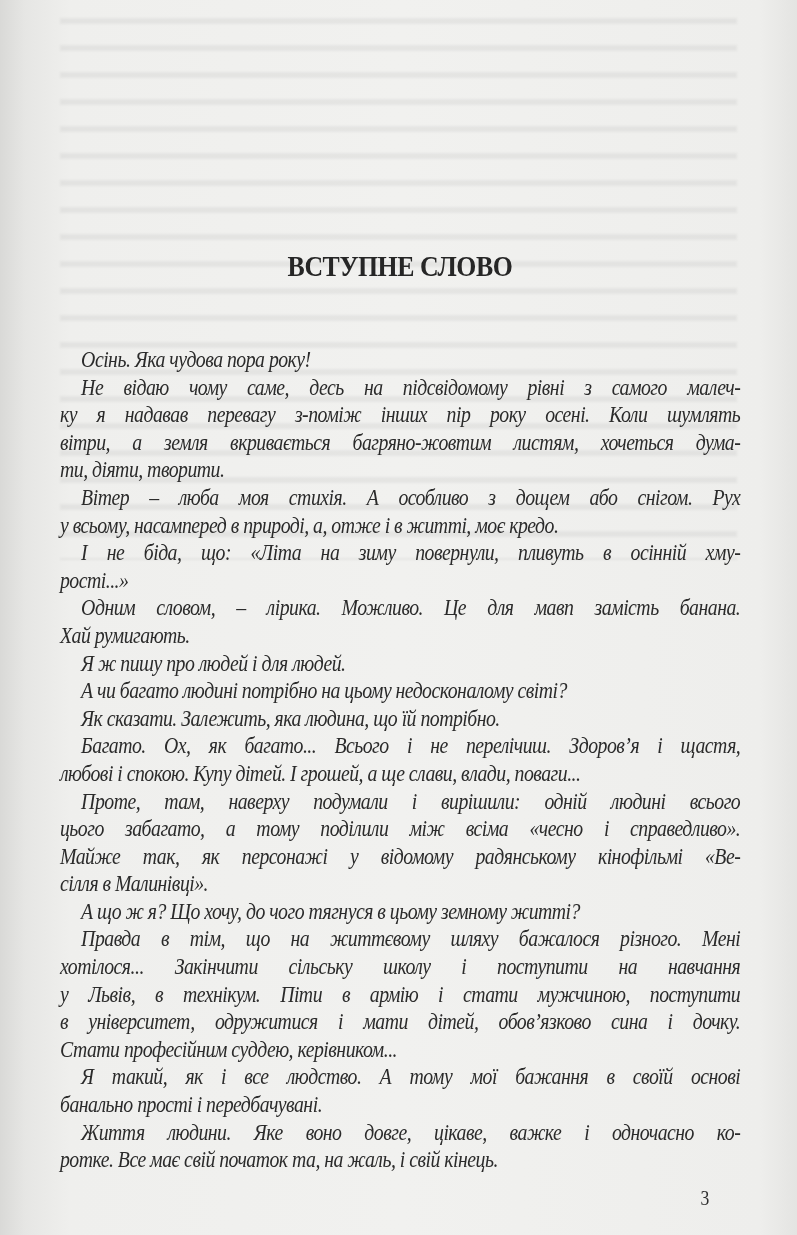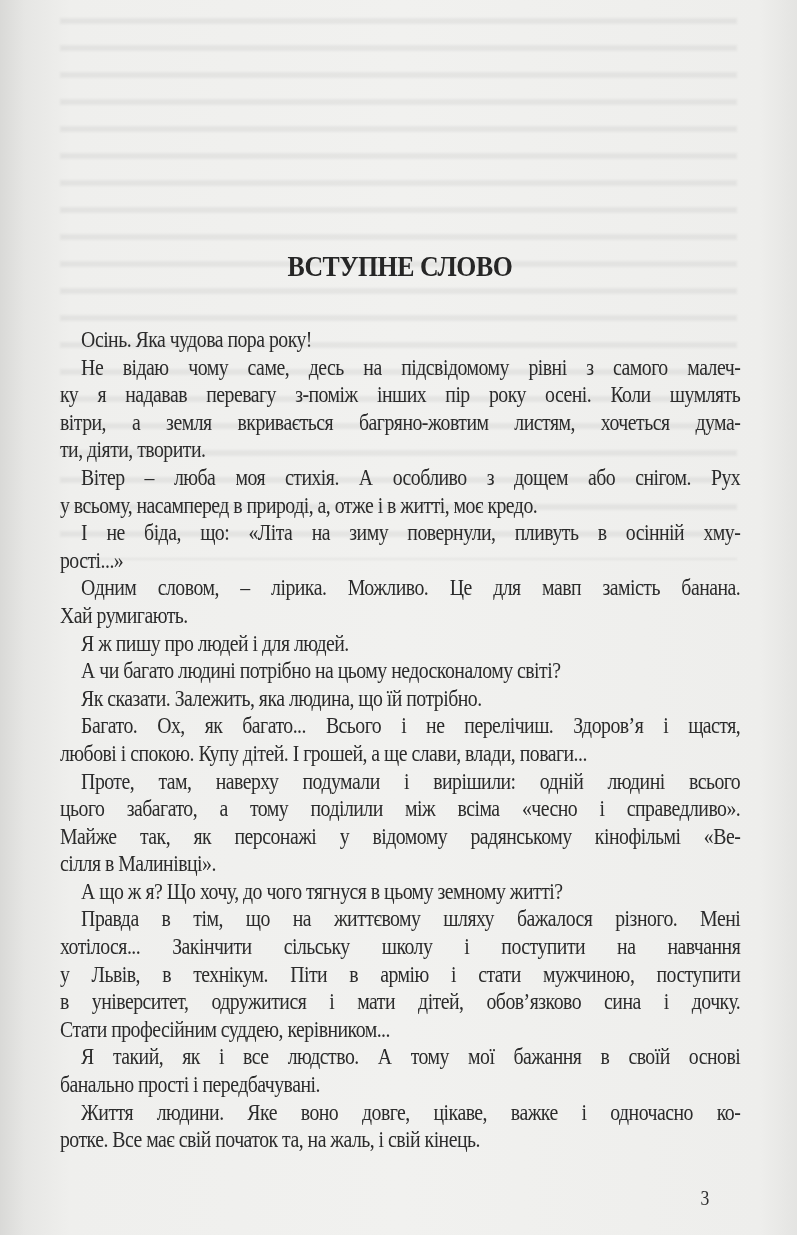--- a/index.html
+++ b/index.html
@@ -43,23 +43,24 @@
       font-weight: bold;
       font-size: 30px;
       letter-spacing: -0.5px;
       transform: scaleX(0.86);
       transform-origin: center;
       color: #262626;
       margin: 0;
     }
     .body {
       position: absolute;
-      top: 326px;
+      top: 346px;
       left: 0;
       width: 680px;
+      font-style: italic;
     }
     .para {
       margin: 0;
       font-size: 22.5px;
       line-height: 27.6px;
       text-indent: 24px;
       text-align: justify;
       letter-spacing: -0.6px;
       word-spacing: 0px;
       transform: scaleX(0.88);

